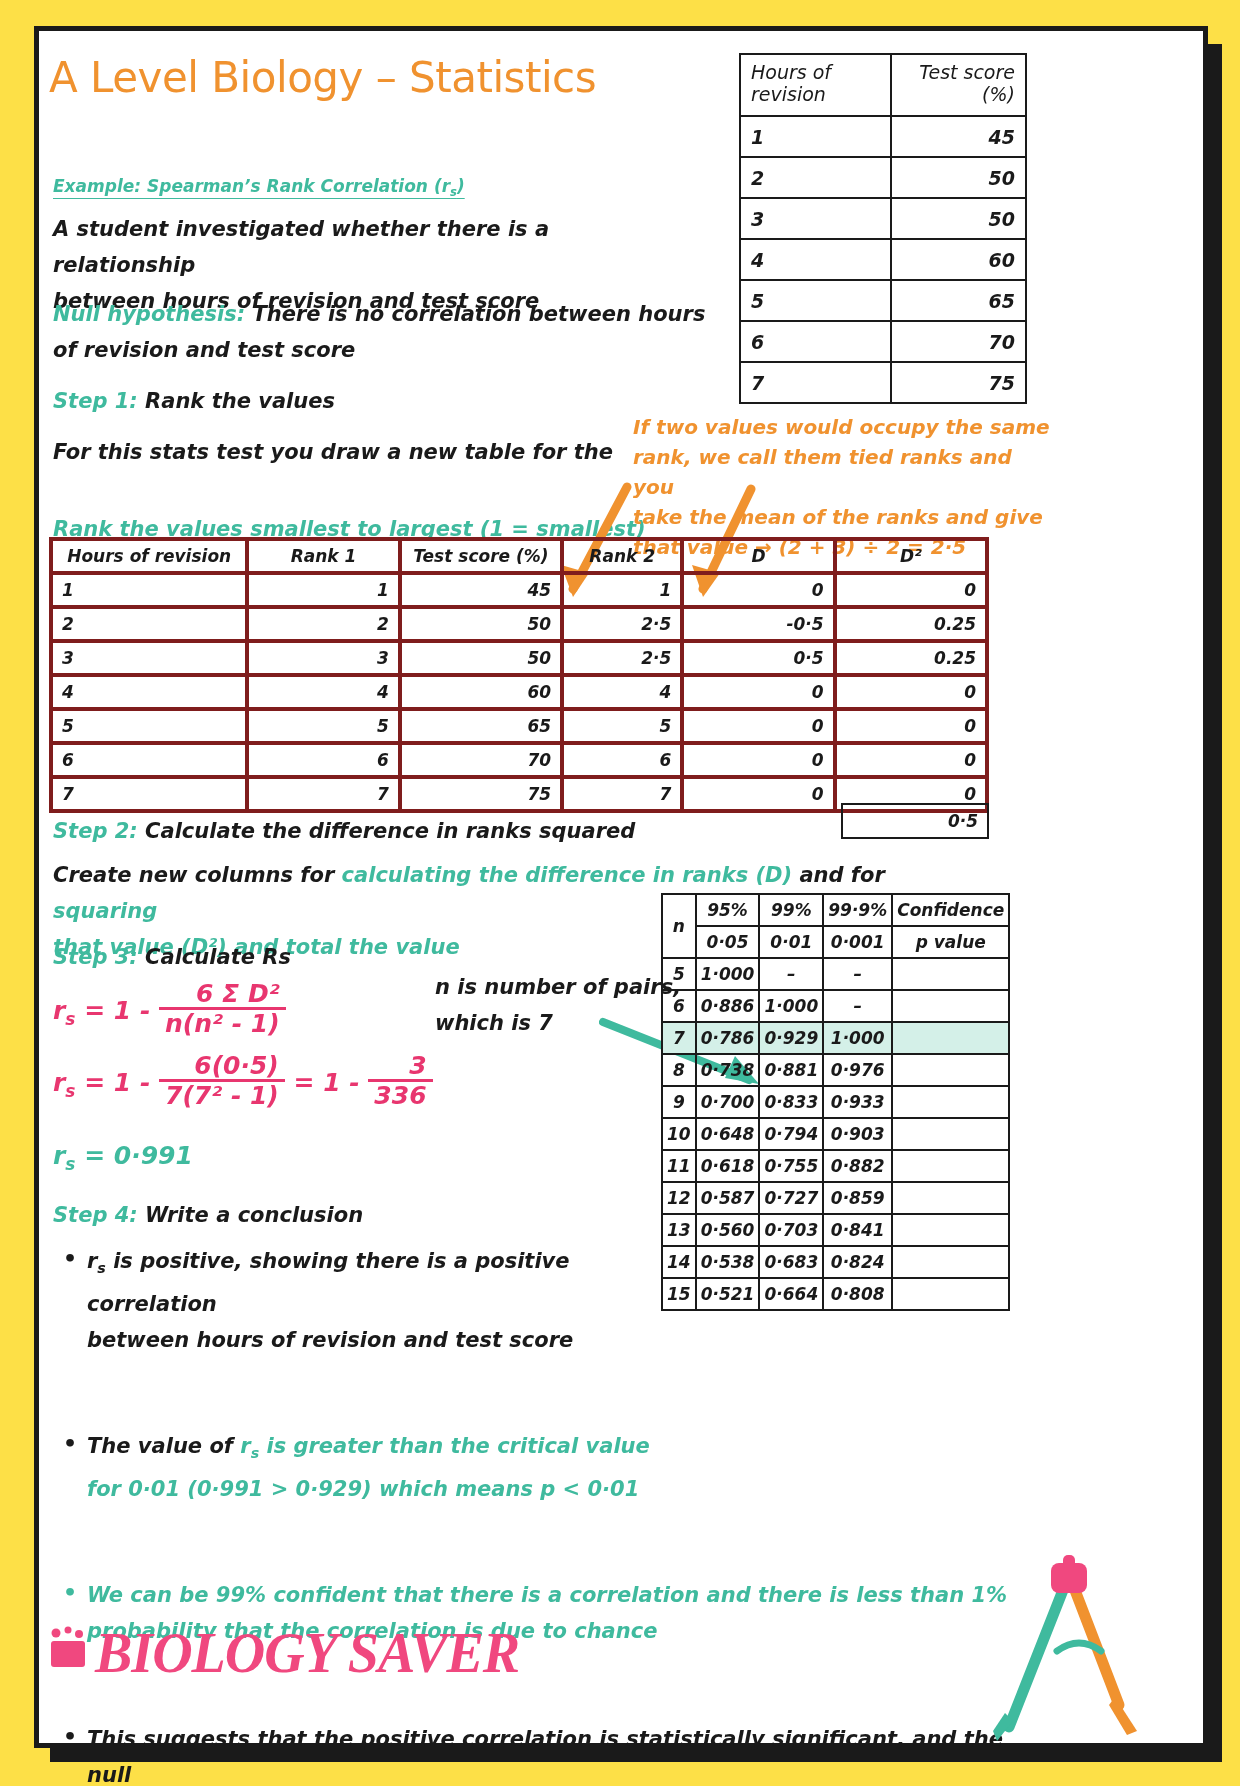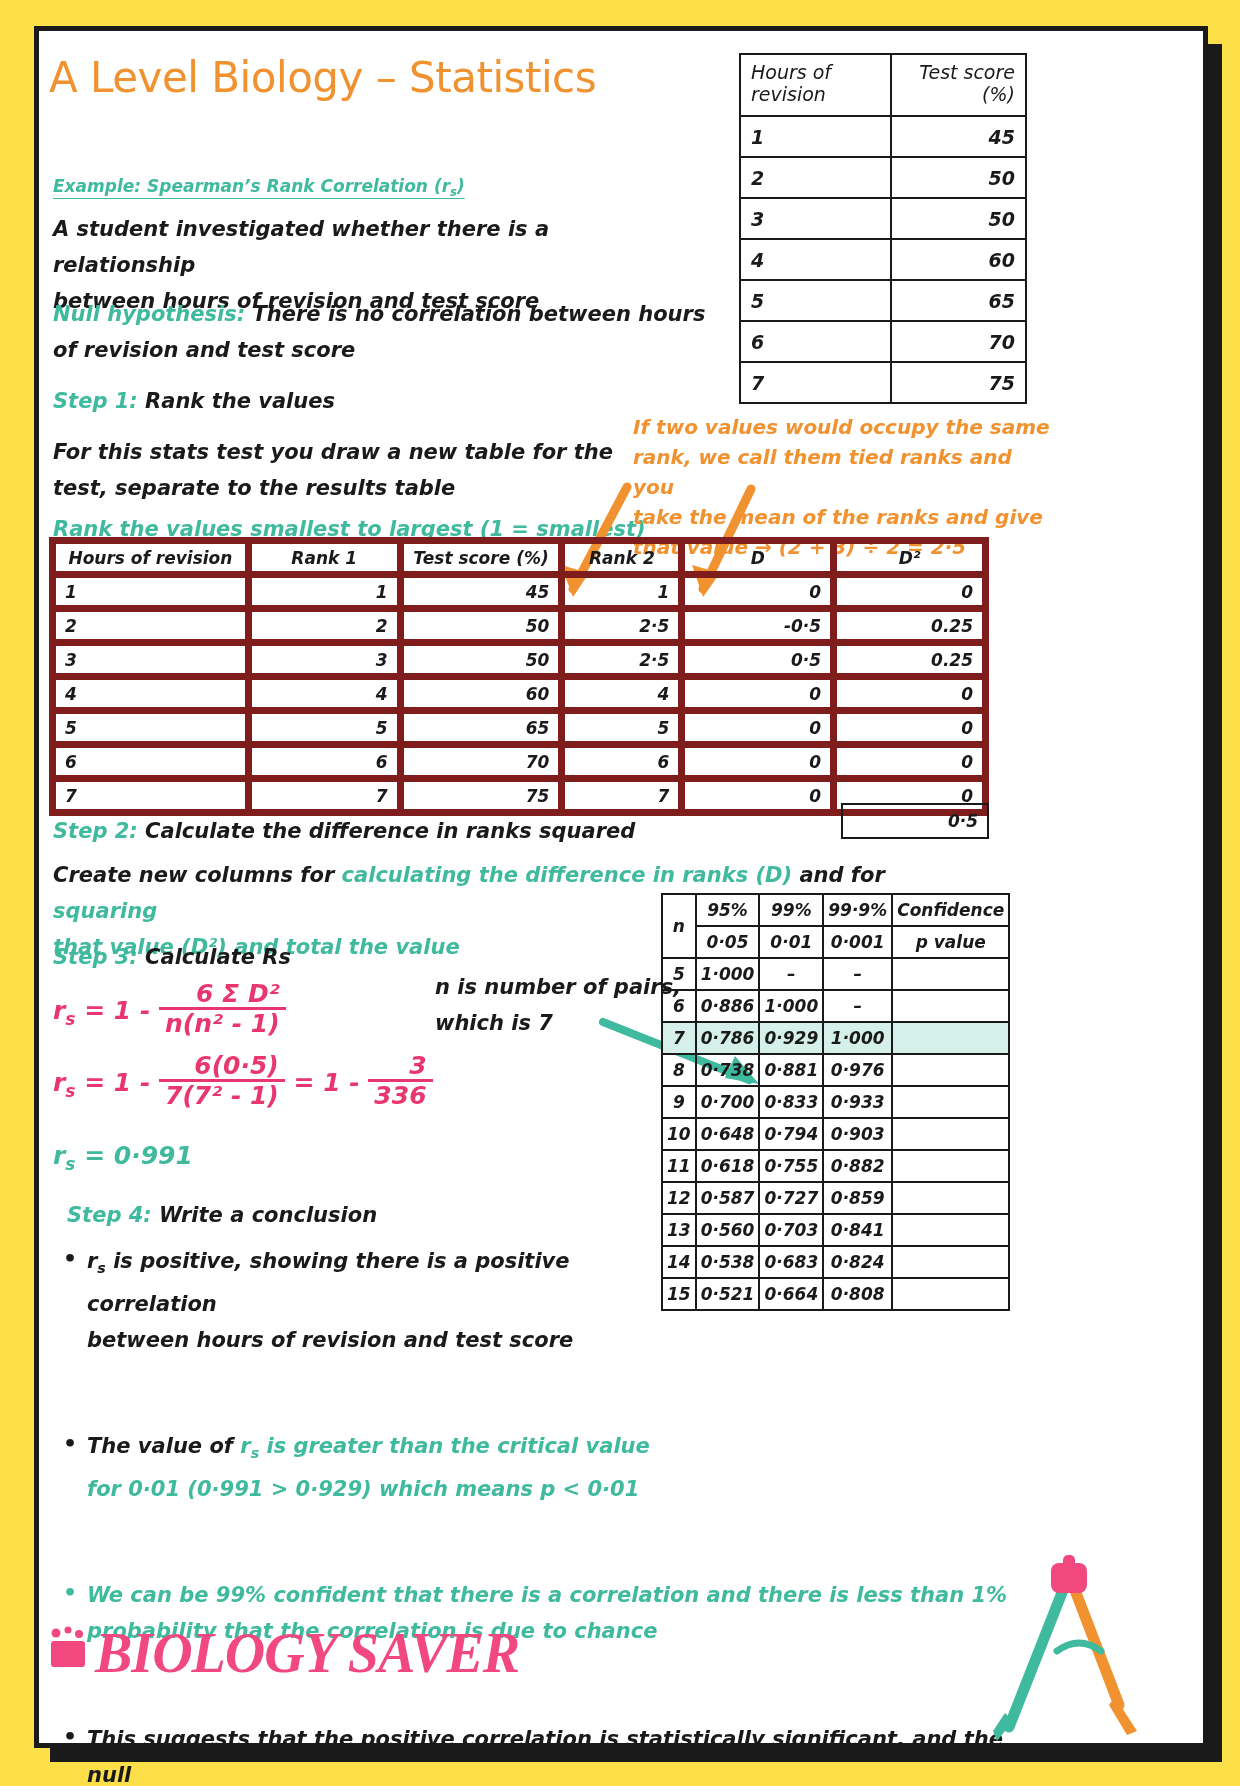--- a/index.html
+++ b/index.html
@@ -105,21 +105,21 @@
   .tbl-results th.r { text-align: right; }
   .tbl-results td.l { text-align: left; width: 152px; }
   .tbl-results td.r { text-align: right; width: 136px; }
 
   .tbl-rank {
     position: absolute;
     left: 10px; top: 506px;
     width: 940px;
   }
   .tbl-rank td, .tbl-rank th {
-    border: 7px solid #7f1d1d;
+    border: 4px solid #7f1d1d;
     font-family: "DejaVu Sans", sans-serif;
     font-style: italic; font-weight: 700;
     font-size: 17px; color: #1a1a1a;
     height: 34px; padding: 3px 9px;
   }
   .tbl-rank th { text-align: center; font-size: 17px; }
   .tbl-rank td.lft { text-align: left; }
   .tbl-rank td.rgt { text-align: right; }
   .c-hours { width: 196px; }
   .c-rank1 { width: 152px; }
@@ -225,21 +225,20 @@
         </div>
         <div class="black">of revision and test score</div>
       </div>
 
       <div class="t-body hand" style="left:14px; top:352px;">
         <span class="teal">Step 1:</span>
         <span class="black">Rank the values</span>
       </div>
       <div class="t-body hand black" style="left:14px; top:403px; width:580px;">
         <div>For this stats test you draw a new table for the</div>
-        <div>test, separate to the results table</div>
       </div>
       <div class="t-body hand teal" style="left:14px; top:480px;">Rank the values smallest to largest (1 = smallest)</div>
 
       <div class="t-orangenote hand" style="left:594px; top:381px; width:420px;">
         <div>If two values would occupy the same</div>
         <div>rank, we call them tied ranks and you</div>
         <div>take the mean of the ranks and give</div>
         <div>that value → (2 + 3) ÷ 2 = 2·5</div>
       </div>
 
@@ -511,21 +510,21 @@
         <tr>
               <td>15</td>
               <td>0·521</td>
               <td>0·664</td>
               <td>0·808</td>
               <td></td>
             </tr>
       </tbody>
         </table>
 
-      <div class="t-body hand" style="left:28px; top:1166px;">
+      <div class="t-body hand" style="left:14px; top:1166px;">
         <span class="teal">Step 4:</span>
         <span class="black">Write a conclusion</span>
       </div>
 
       <div class="t-body hand bullet-row" style="left:18px; top:1212px; width:620px;">
         <div>
           <span class="black">r</span><sub class="black">s</sub><span class="black"> is positive, showing there is a positive correlation</span>
         </div>
         <div class="black">between hours of revision and test score</div>
       </div>

